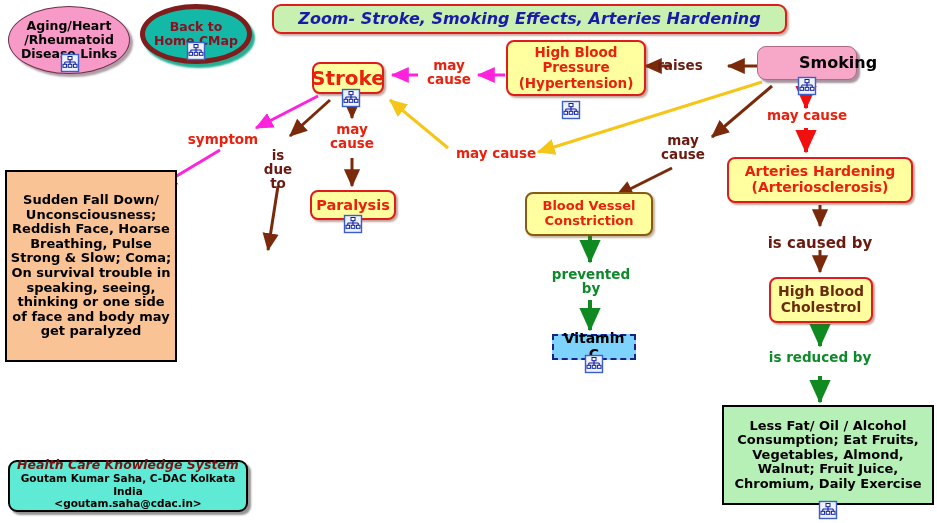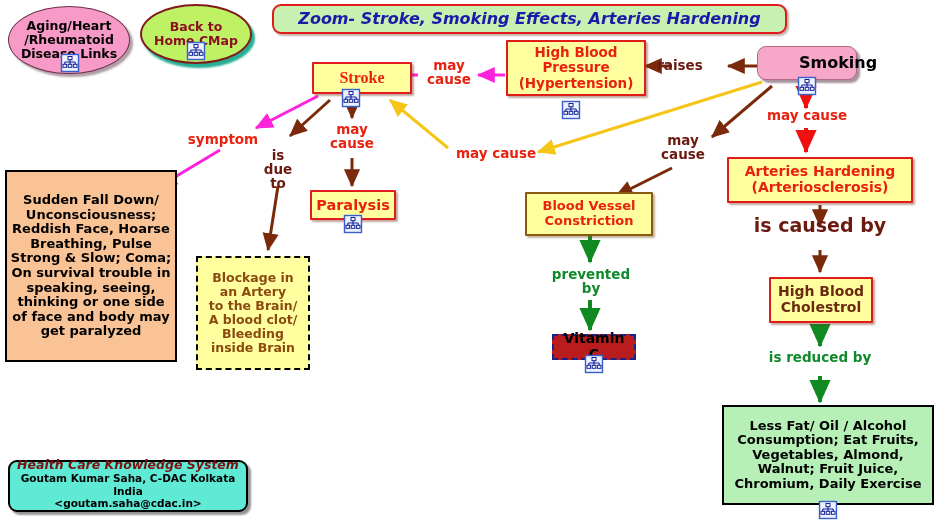--- a/index.html
+++ b/index.html
@@ -6,45 +6,45 @@
   body{width:937px;height:523px;position:relative;overflow:hidden;
        font-family:"DejaVu Sans","Liberation Sans",sans-serif;}
   #canvas{position:absolute;left:0;top:0;width:937px;height:523px;}
   svg.edges{position:absolute;left:0;top:0;width:937px;height:523px;pointer-events:none;}
 
   .node{position:absolute;box-sizing:border-box;display:flex;align-items:center;
         justify-content:flex-end;text-align:center;line-height:1.12;}
   .node .txt{display:block;width:100%;padding:0 3px;}
 
   
-  .ybox{background:#ffffa0;border:2px solid #e01b1b;border-radius:1px;
+  .ybox{background:#ffffa0;border:2px solid #e01b1b;border-radius:8px;
         color:#e8220f;font-weight:bold;box-shadow:2px 2px 2px rgba(120,60,40,.45);}
   .ybox.olive{border-color:#8a5a12;box-shadow:2px 2px 2px rgba(120,90,40,.45);}
   .ybox.brownText{color:#6b2b10;}
 
   
   .pinkbox{background:#f7a8c8;border:1px solid #b06a86;border-radius:9px;
            color:#000000;font-weight:bold;box-shadow:3px 3px 2px rgba(80,40,60,.5);padding-left:44px;}
 
   
   .ellipse{border-radius:50%;font-weight:bold;text-align:center;}
   .ell-magenta{background:#f79ac8;border:1px solid #6b3048;color:#000000;
                box-shadow:3px 3px 2px rgba(80,40,60,.45);}
-  .ell-pink{background:#bef264;border:2px solid #7f1d1d;color:#8b1020;
+  .ell-pink{background:#14b8a6;border:5px solid #7f1d1d;color:#8b1020;
             box-shadow:3px 4px 2px rgba(0,160,130,.85);}
 
   
   .orangebox{background:#f9c396;border:2px solid #000000;color:#000000;font-weight:bold;}
 
   
   .dashybox{background:#ffffa0;border:2px dashed #000000;color:#8a4a10;font-weight:bold;}
 
   
   .greenbox{background:#b6f0b6;border:2px solid #000000;color:#000000;font-weight:bold;}
-  .vitbox{background:#b91c1c;border:2px dashed #18228c;color:#000000;font-weight:bold;}
+  .vitbox{background:#7dd3fc;border:2px dashed #18228c;color:#000000;font-weight:bold;}
 
   
   .titlebox{background:#c8f0b0;border:2px solid #e01b1b;border-radius:9px;
             color:#1a1aa8;font-style:italic;font-weight:bold;
             box-shadow:2px 2px 2px rgba(120,60,40,.4);}
 
   
   .creditbox{background:#5eead4;border:2px solid #000000;border-radius:9px;
              box-shadow:3px 3px 2px rgba(60,60,60,.55);
              flex-direction:column;line-height:1.2;}
@@ -201,21 +201,21 @@
     <svg viewBox="0 0 20 20" width="20" height="20">
       <rect x="1.5" y="1.5" width="17" height="17" fill="#eef2ff" stroke="#3a5fc8" stroke-width="1.4"></rect>
       <rect x="8" y="3.5" width="4" height="3.2" fill="#fff" stroke="#10209a" stroke-width="1"></rect>
       <path d="M10 6.7 V9 M4.8 9 H15.2 M4.8 9 V11.3 M10 9 V11.3 M15.2 9 V11.3" stroke="#10209a" stroke-width="1.1" fill="none"></path>
       <rect x="3" y="11.3" width="3.6" height="3" fill="#fff" stroke="#10209a" stroke-width="1"></rect>
       <rect x="8.2" y="11.3" width="3.6" height="3" fill="#fff" stroke="#10209a" stroke-width="1"></rect>
       <rect x="13.4" y="11.3" width="3.6" height="3" fill="#fff" stroke="#10209a" stroke-width="1"></rect>
     </svg>
   </div>
 
-  <div class="node ybox" style="left:312px;top:62px;width:100px;height:32px;font-size:16px;font-family:Liberation Serif, serif;">
+  <div class="node ybox" style="left:312px;top:62px;width:72px;height:32px;font-size:20px;">
     <span class="txt">Stroke</span>
   </div>
   <div class="cmicon" style="left:341px;top:88px;">
     <svg viewBox="0 0 20 20" width="20" height="20">
       <rect x="1.5" y="1.5" width="17" height="17" fill="#eef2ff" stroke="#3a5fc8" stroke-width="1.4"></rect>
       <rect x="8" y="3.5" width="4" height="3.2" fill="#fff" stroke="#10209a" stroke-width="1"></rect>
       <path d="M10 6.7 V9 M4.8 9 H15.2 M4.8 9 V11.3 M10 9 V11.3 M15.2 9 V11.3" stroke="#10209a" stroke-width="1.1" fill="none"></path>
       <rect x="3" y="11.3" width="3.6" height="3" fill="#fff" stroke="#10209a" stroke-width="1"></rect>
       <rect x="8.2" y="11.3" width="3.6" height="3" fill="#fff" stroke="#10209a" stroke-width="1"></rect>
       <rect x="13.4" y="11.3" width="3.6" height="3" fill="#fff" stroke="#10209a" stroke-width="1"></rect>
@@ -233,28 +233,20 @@
       <rect x="3" y="11.3" width="3.6" height="3" fill="#fff" stroke="#10209a" stroke-width="1"></rect>
       <rect x="8.2" y="11.3" width="3.6" height="3" fill="#fff" stroke="#10209a" stroke-width="1"></rect>
       <rect x="13.4" y="11.3" width="3.6" height="3" fill="#fff" stroke="#10209a" stroke-width="1"></rect>
     </svg>
   </div>
 
   <div class="node orangebox" style="left:5px;top:170px;width:172px;height:192px;font-size:13px;">
     <span class="txt">Sudden Fall Down/ Unconsciousness; Reddish Face, Hoarse Breathing, Pulse Strong &amp; Slow; Coma; On survival trouble in speaking, seeing, thinking or one side of face and body may get paralyzed</span>
   </div>
 
-  <div class="node dashybox" style="left:196px;top:256px;width:114px;height:114px;font-size:12.5px;white-space:pre-line;">
-    <span class="txt">Blockage in
-an Artery
-to the Brain/
-A blood clot/
-Bleeding
-inside Brain</span>
-  </div>
 
   <div class="node ybox olive" style="left:525px;top:192px;width:128px;height:44px;font-size:13px;white-space:pre-line;">
     <span class="txt">Blood Vessel
 Constriction</span>
   </div>
 
   <div class="node vitbox" style="left:552px;top:334px;width:84px;height:26px;font-size:14px;">
     <span class="txt">Vitamin C</span>
   </div>
   <div class="cmicon" style="left:584px;top:354px;">
@@ -313,21 +305,21 @@
   <div class="elabel lab-brown" style="left:258px;top:148px;width:40px;font-size:13.5px;">is
 due
 to</div>
 
   <div class="elabel lab-red" style="left:322px;top:122px;width:60px;font-size:13.5px;">may
 cause</div>
 
   <div class="elabel lab-green" style="left:543px;top:267px;width:96px;font-size:13.5px;">prevented
 by</div>
 
-  <div class="elabel lab-brown" style="left:752px;top:216px;width:136px;font-size:19px;">is caused by</div>
+  <div class="elabel lab-brown" style="left:752px;top:236px;width:136px;font-size:15px;">is caused by</div>
 
   <div class="elabel lab-green" style="left:752px;top:350px;width:136px;font-size:13.5px;">is reduced by</div>
 
   <div class="node creditbox" style="left:8px;top:460px;width:240px;height:52px;">
     <span class="credit-l1">Health Care Knowledge System</span>
     <span class="credit-l2">Goutam Kumar Saha, C-DAC Kolkata India</span>
     <span class="credit-l3">&lt;goutam.saha@cdac.in&gt;</span>
   </div>
 
 </div>

